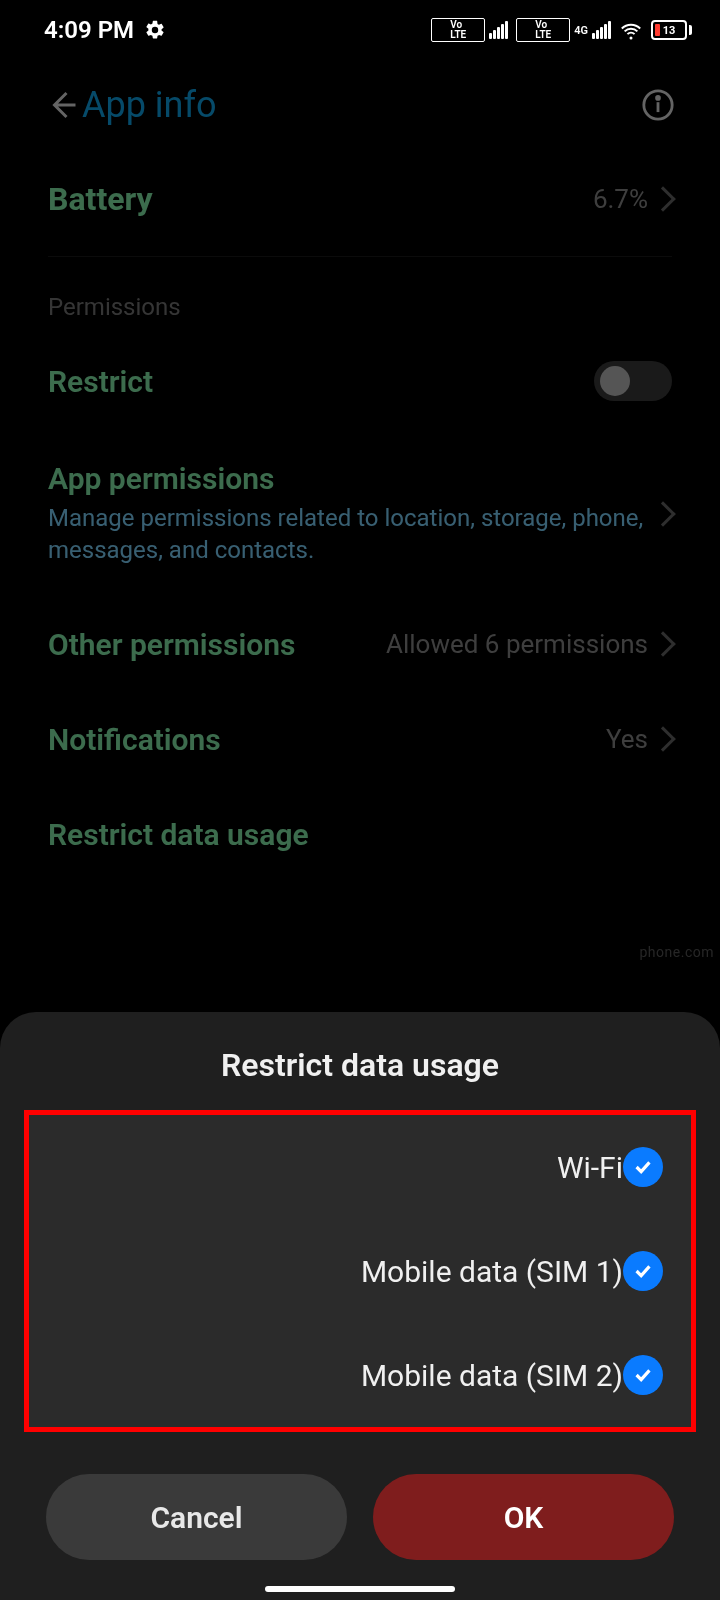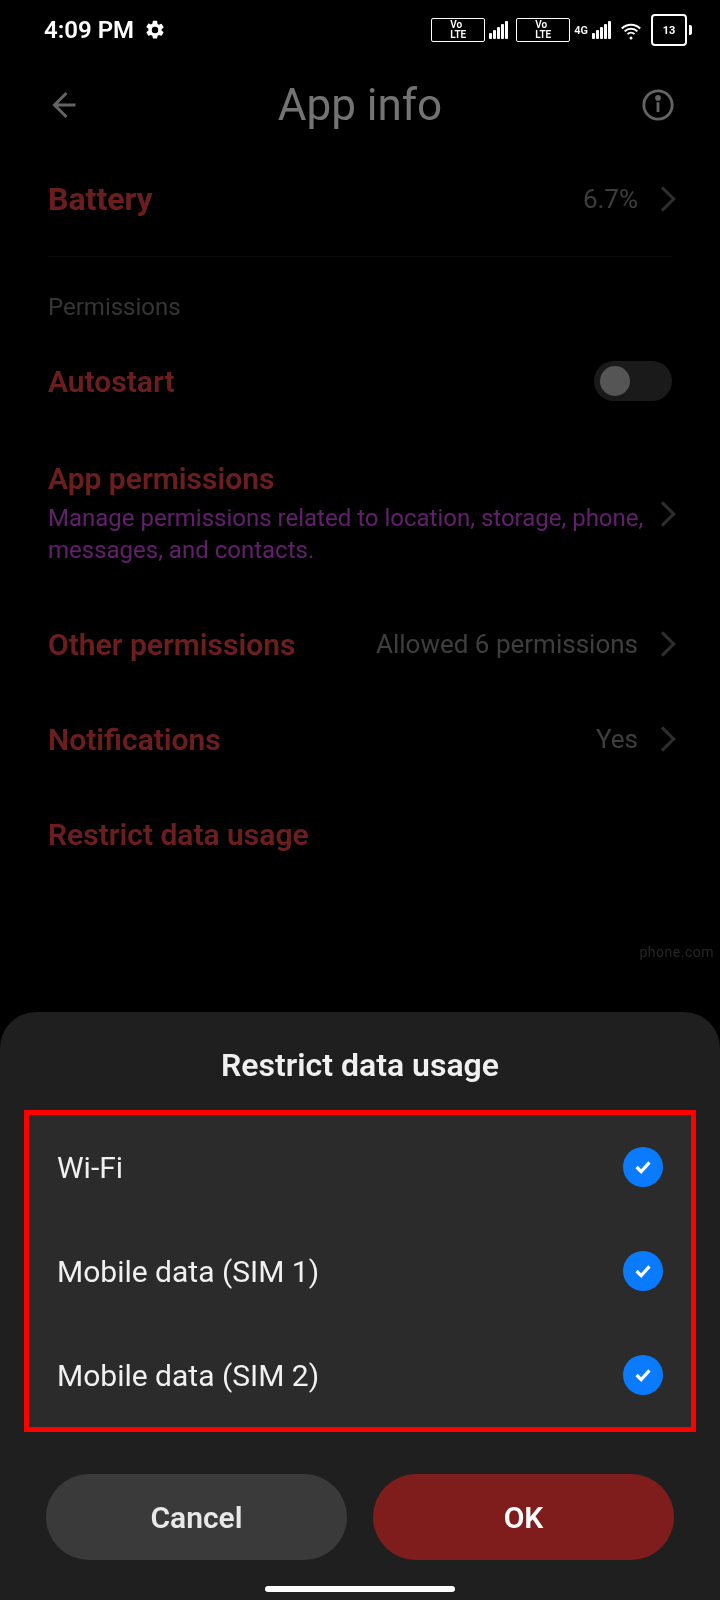--- a/index.html
+++ b/index.html
@@ -11,54 +11,54 @@
   .status-right { display: flex; align-items: center; gap: 8px; }
   .gear-ic { width: 22px; height: 22px; }
   .sig-group { display: flex; align-items: center; gap: 4px; }
   .volte-badge { font-size: 10px; border: 1px solid #fff; padding: 1px 18px; border-radius: 2px; line-height: 1; }
   .signal-bars { display: flex; align-items: flex-end; gap: 1px; }
   .signal-bars span { width: 3px; background: #fff; border-radius: 1px; }
   .signal-bars span:nth-child(1){height:6px} .signal-bars span:nth-child(2){height:9px} .signal-bars span:nth-child(3){height:12px} .signal-bars span:nth-child(4){height:15px} .signal-bars span:nth-child(5){height:18px}
   .net-label { font-size: 11px; line-height: 1; }
   .wifi-ic { width: 24px; height: 24px; }
   .battery { display: flex; align-items: center; gap: 2px; }
-  .batt-body { width: 36px; height: 20px; border: 2px solid #fff; border-radius: 4px; position: relative; padding: 14px; }
+  .batt-body { width: 36px; height: 20px; border: 2px solid #fff; border-radius: 4px; position: relative; padding: 2px; }
   .batt-fill { width: 18%; height: 100%; background: #ff3b30; border-radius: 1px; display:flex; align-items:center; justify-content:center;}
   .batt-txt { position:absolute; left:0; right:0; top:0; bottom:0; display:flex; align-items:center; justify-content:center; font-size:11px; font-weight:700;}
   .batt-tip { width: 3px; height: 10px; background: #fff; border-radius: 0 2px 2px 0; }
 
   
   .dimmed { opacity: 0.45; }
 
   
   .app-bar { height: 90px; display: flex; align-items: center; justify-content: space-between; padding: 0 42px; }
-  .app-title { font-size: 44px; color: #ffffff; flex:1; text-align:center; }
+  .app-title { font-size: 36px; color: #0ea5e9; flex:1; text-align:left; }
   .back-ic, .info-ic { width: 40px; height: 40px; display:flex; align-items:center; justify-content:center; }
 
   .content { padding: 0 48px; }
   .row { padding: 30px 0; display: flex; align-items: center; justify-content: space-between; }
   .row-main { display:flex; flex-direction:column; gap:6px; flex:1; }
-  .row-label { font-size: 30px; font-weight: 600; color: #ef4444; }
-  .row-sub { font-size: 24px; color: #d946ef; line-height: 1.35; }
-  .row-value { font-size: 26px; color: #8a8a8a; margin-right: 10px; }
+  .row-label { font-size: 30px; font-weight: 600; color: #86efac; }
+  .row-sub { font-size: 24px; color: #7dd3fc; line-height: 1.35; }
+  .row-value { font-size: 26px; color: #8a8a8a; }
   .row-right { display:flex; align-items:center; gap:6px; }
   .chev { width: 18px; height: 18px; border-right: 3px solid #666; border-bottom: 3px solid #666; transform: rotate(-45deg); }
   .divider { height: 1px; background: #1a1a1a; margin: 8px 0 18px; }
   .section-header { font-size: 24px; color: #777; padding: 18px 0 10px; }
 
   .toggle { width: 78px; height: 40px; background: #3a3a3a; border-radius: 20px; position: relative; }
   .toggle-knob { width: 30px; height: 30px; background: #bdbdbd; border-radius: 50%; position: absolute; top: 5px; left: 6px; }
 
   .battery-row .row-label { font-size: 32px; font-weight: 700; }
 
   
   .sheet { position: absolute; left: 0; right: 0; bottom: 0; background: #1f1f1f; border-radius: 36px 36px 0 0; padding-top: 34px; }
   .sheet-title { text-align: center; font-size: 32px; font-weight: 600; color: #f0f0f0; padding-bottom: 26px; }
   .options-box { margin: 0 24px; border: 5px solid #ff0000; background:#2b2b2b; }
-  .opt-row { display:flex; align-items:center; justify-content:space-between; padding: 32px 28px; }
+  .opt-row { display:flex; align-items:center; justify-content:flex-end; padding: 32px 28px; }
   .opt-label { font-size: 30px; color: #f0f0f0; }
   .check { width: 40px; height: 40px; border-radius: 50%; background: #0a7bff; display:flex; align-items:center; justify-content:center; }
   .check svg { width: 22px; height: 22px; }
 
   .btn-row { display:flex; gap: 26px; padding: 42px 46px 40px; }
   .btn { flex:1; height: 86px; border-radius: 44px; display:flex; align-items:center; justify-content:center; font-size: 30px; font-weight: 600; }
   .btn-cancel { background: #3a3a3a; color: #e8e8e8; }
   .btn-ok { background: #7f1d1d; color: #fff; }
 
   .home-indicator { position:absolute; bottom:8px; left:50%; transform:translateX(-50%); width: 190px; height: 6px; background:#fff; border-radius: 3px; }
@@ -138,21 +138,21 @@
         <span class="row-value">6.7%</span>
         <span class="chev"></span>
       </div>
     </div>
 
     <div class="divider"></div>
 
     <div class="section-header">Permissions</div>
 
     <div class="row">
-      <span class="row-label">Autostart</span>
+      <span class="row-label">Restrict</span>
       <div class="toggle">
         <div class="toggle-knob"></div>
       </div>
     </div>
 
     <div class="row">
       <div class="row-main">
         <span class="row-label">App permissions</span>
         <span class="row-sub">Manage permissions related to location, storage, phone, messages, and contacts.</span>
       </div>

